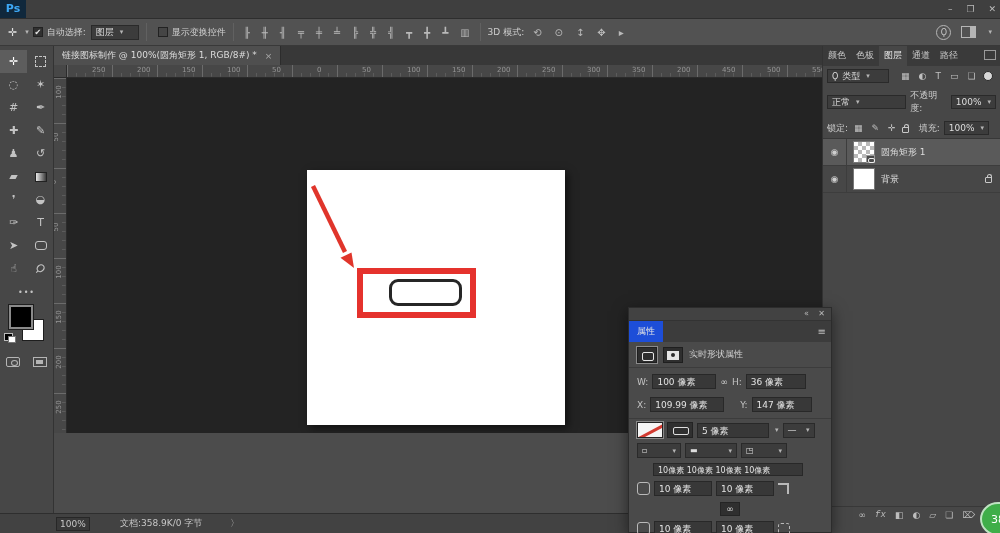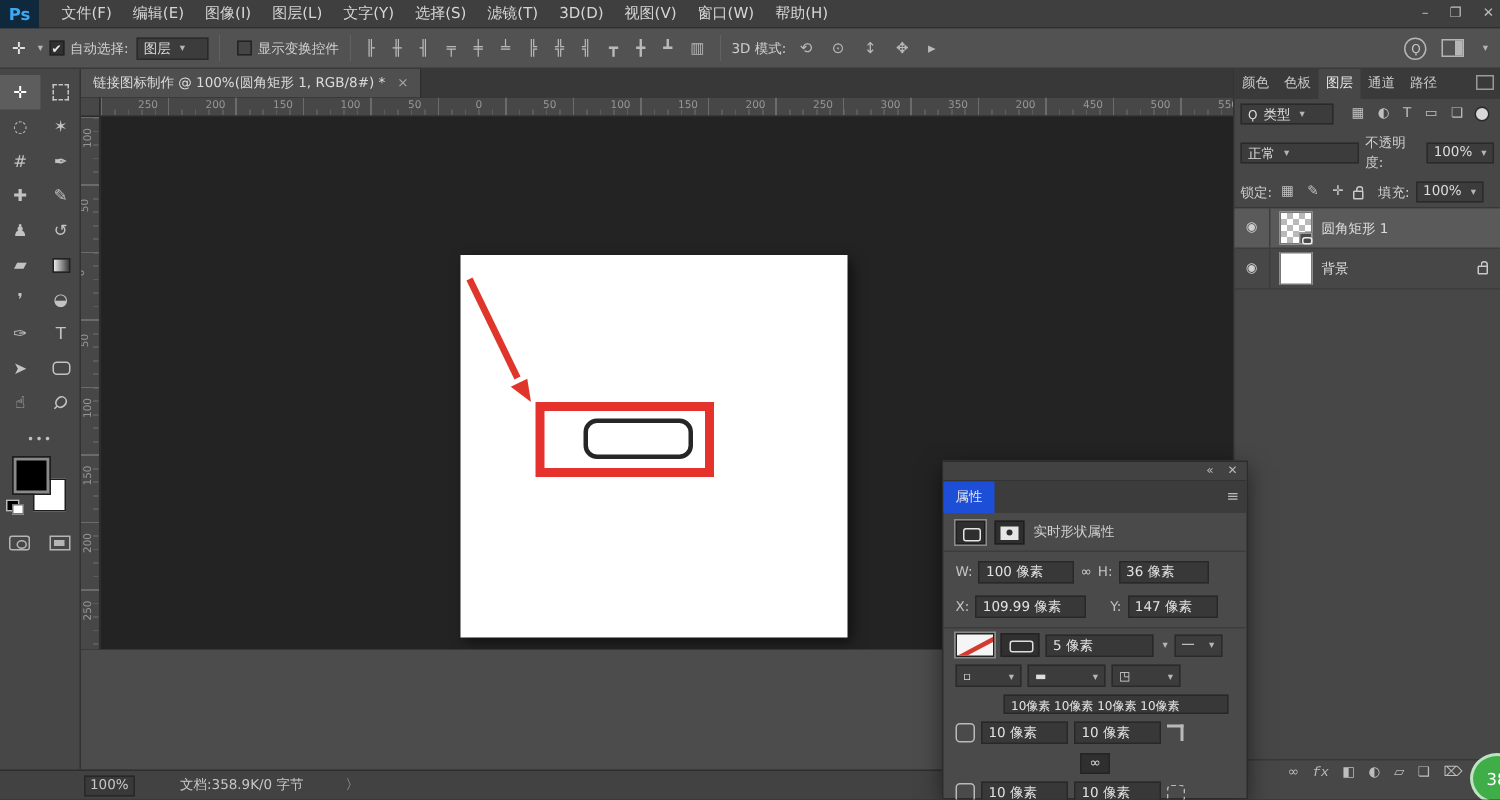--- a/index.html
+++ b/index.html
@@ -2,21 +2,21 @@
 <html><head>
 <meta charset="utf-8">
 <style>
   * { margin:0; padding:0; box-sizing:border-box; }
   html,body { width:1000px; height:533px; overflow:hidden; background:#242424;
     font-family:"DejaVu Sans","Liberation Sans",sans-serif; }
   .app { position:absolute; inset:0; width:1000px; height:533px; background:#4c4c4c; overflow:hidden; }
 
   
   .menubar { position:absolute; left:0; top:0; width:1000px; height:19px; background:#3f3f3f;
-    border-bottom:1px solid #2e2e2e; display:flex; align-items:center; color:#d6d6d6; font-size:10px; }
+    border-bottom:1px solid #2e2e2e; display:flex; align-items:flex-end; color:#d6d6d6; font-size:10px;gap:12px; }
   .ps-logo { width:26px; height:19px; background:#10283c; color:#3da8f5; font-weight:bold;
     font-size:11px; display:flex; align-items:center; justify-content:center; margin-right:8px; }
   .menu-item { padding:0 7px; height:19px; line-height:19px; cursor:default; }
   .win-controls { position:absolute; right:4px; top:0; display:flex; gap:14px; color:#bdbdbd; font-size:9px; line-height:19px; }
 
   
   .optionsbar { position:absolute; left:0; top:19px; width:1000px; height:27px; background:#525252;
     border-bottom:1px solid #393939; display:flex; align-items:center; color:#cfcfcf; font-size:9px; }
   .opt-tool { margin:0 6px 0 8px; color:#e0e0e0; font-size:11px; }
   .caret { font-size:7px; color:#b5b5b5; margin-left:2px; }
@@ -149,33 +149,20 @@
     background:#3fae49; border:2px solid #bfe3c2; z-index:60; color:#fff; font-size:11px;
     display:flex; align-items:center; justify-content:center; }
 </style>
 </head>
 <body>
 
 <div class="app">
 
   <div class="menubar">
     <div class="ps-logo">Ps</div>
-    <div id="menu-items" style="display:flex">
-        <div class="menu-item">文件(F)</div>
-        <div class="menu-item">编辑(E)</div>
-        <div class="menu-item">图像(I)</div>
-        <div class="menu-item">图层(L)</div>
-        <div class="menu-item">文字(Y)</div>
-        <div class="menu-item">选择(S)</div>
-        <div class="menu-item">滤镜(T)</div>
-        <div class="menu-item">3D(D)</div>
-        <div class="menu-item">视图(V)</div>
-        <div class="menu-item">窗口(W)</div>
-        <div class="menu-item">帮助(H)</div>
-      </div>
     <div class="win-controls">
       <span>–</span>
       <span>❐</span>
       <span>✕</span>
     </div>
   </div>
 
   <div class="optionsbar">
     <span class="opt-tool">✛</span>
     <span class="caret">▾</span>
@@ -479,21 +466,21 @@
         <span style="font-size:8px">▬</span>
           <span class="caret">▾</span>
       </span>
       <span class="dd" style="width:46px;justify-content:space-between">
         <span style="font-size:8px">◳</span>
           <span class="caret">▾</span>
       </span>
     </div>
 
     <div class="prow" style="top:155px">
-      <span class="fld" style="width:150px;margin-left:32px;height:13px;font-size:8px">10像素 10像素 10像素 10像素</span>
+      <span class="fld" style="width:150px;margin-left:16px;height:13px;font-size:8px">10像素 10像素 10像素 10像素</span>
     </div>
     <div class="prow" style="top:173px">
       <span class="corner-ico"></span>
       <span class="fld" style="width:58px">10 像素</span>
       <span class="fld" style="width:58px">10 像素</span>
       <span class="corner-tr"></span>
     </div>
     <div class="prow" style="top:194px;justify-content:center">
       <span class="linkbtn">∞</span>
     </div>

